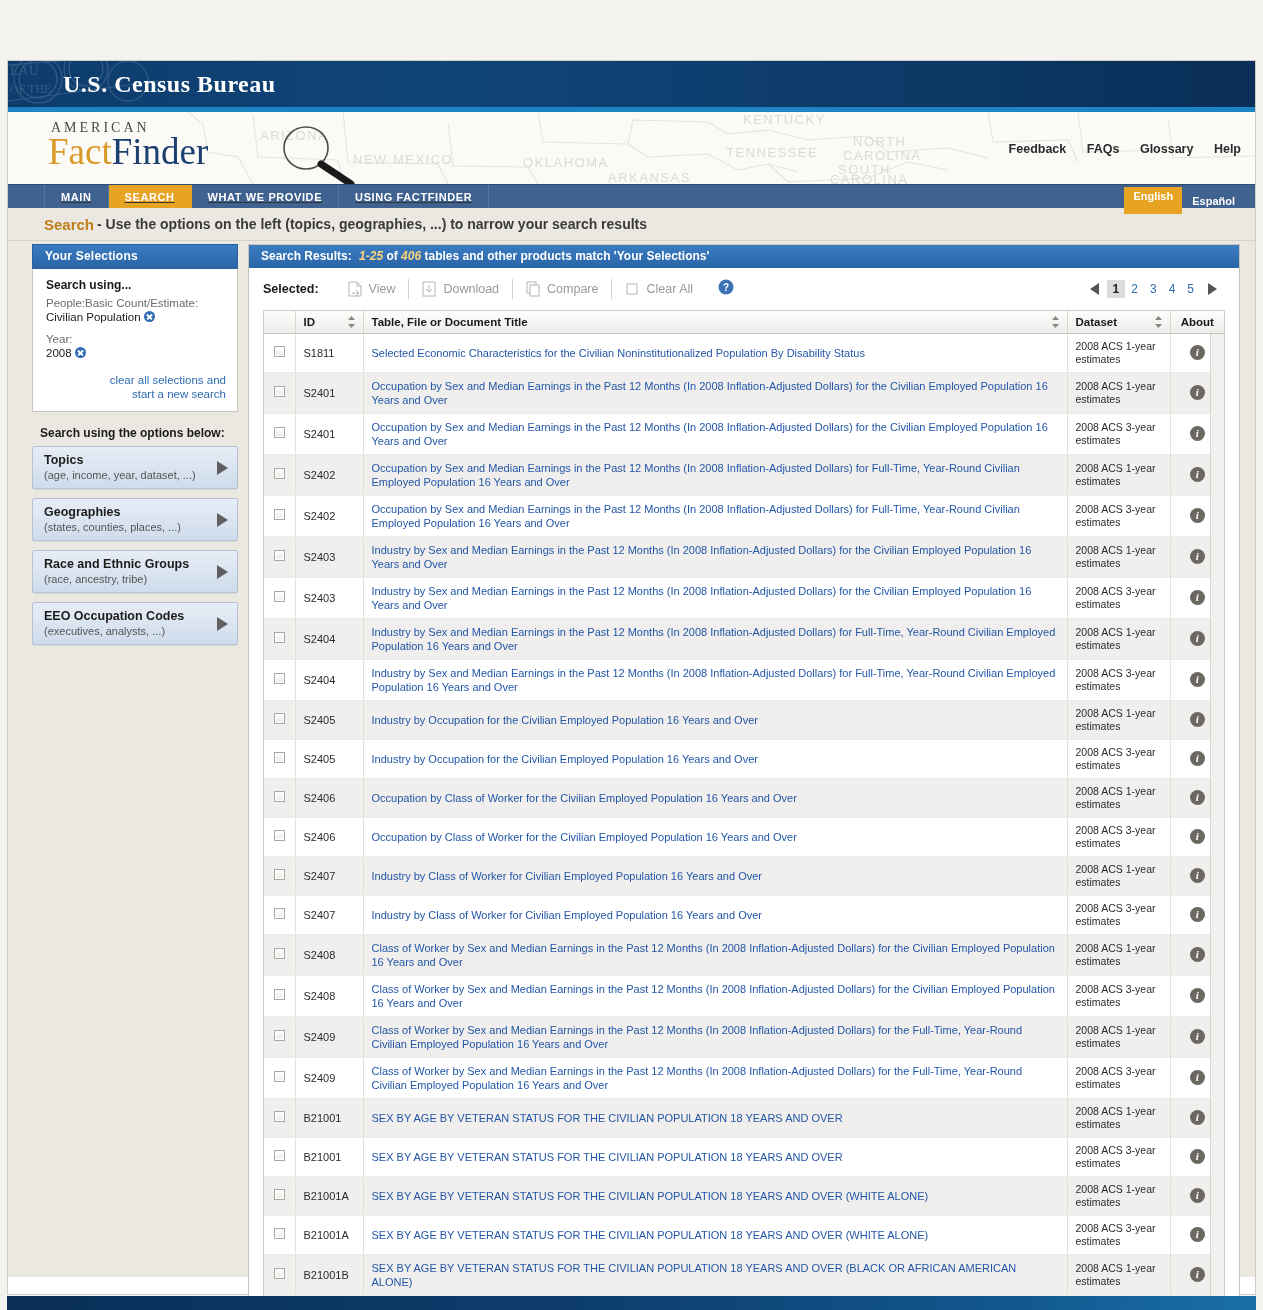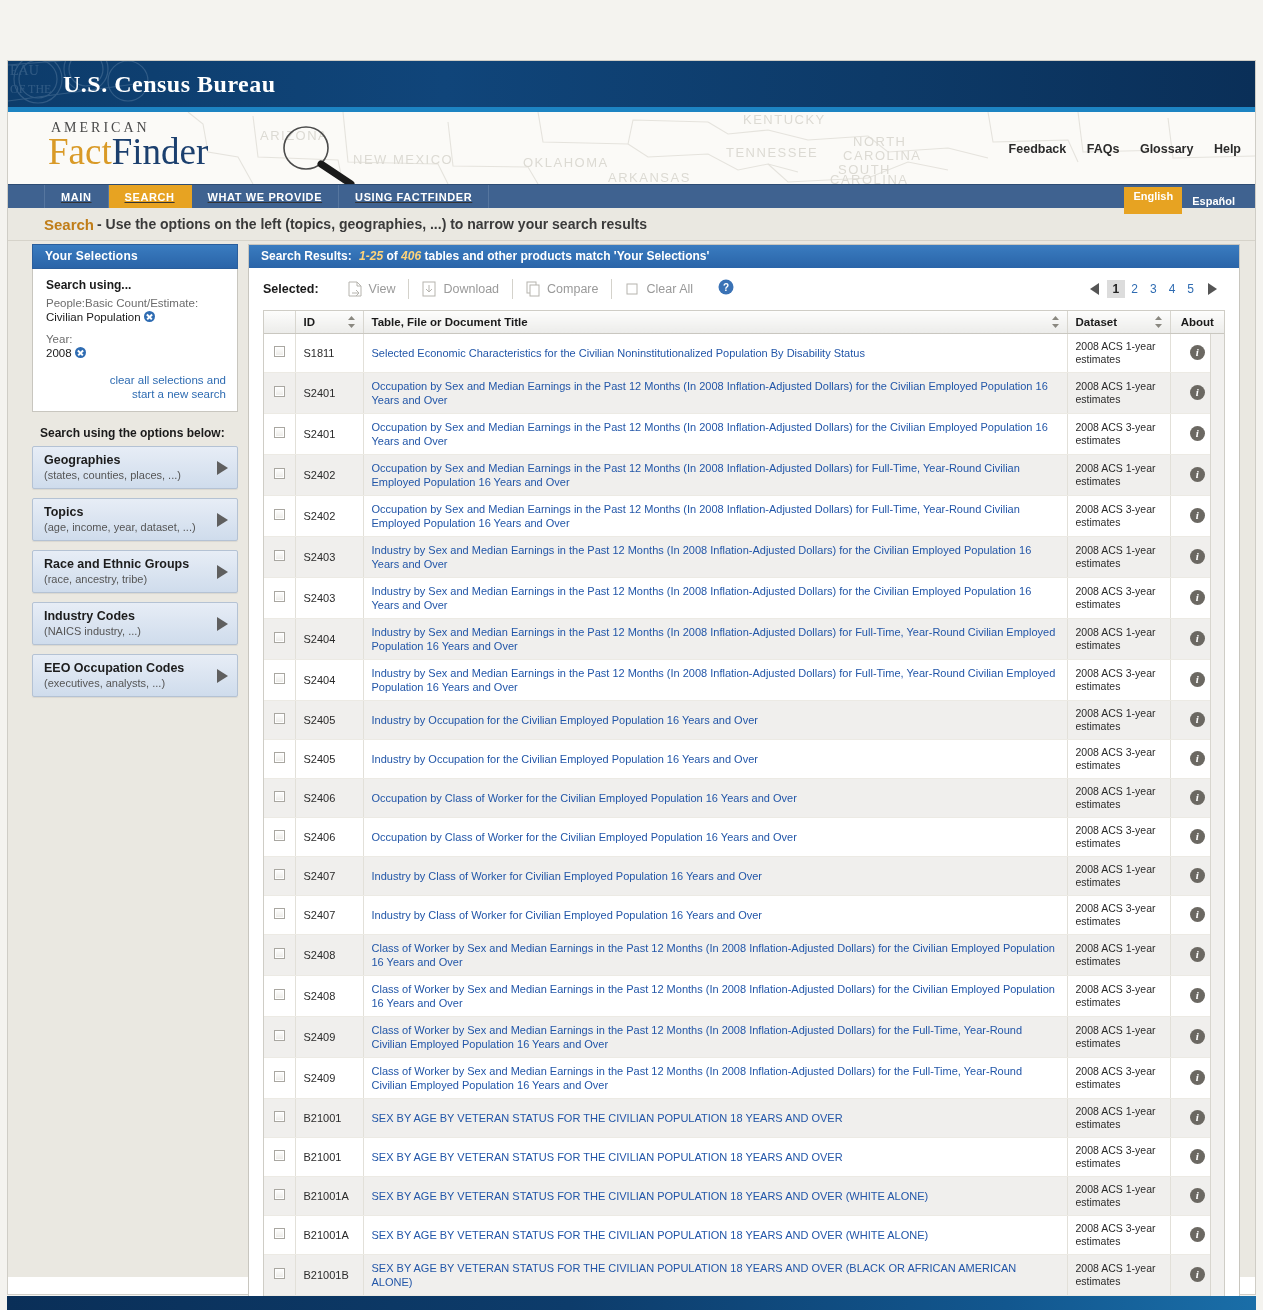--- a/index.html
+++ b/index.html
@@ -364,37 +364,32 @@
 
           <div class="clear-link">
             <a>clear all selections and</a><br>
             <a>start a new search</a>
           </div>
         </div>
 
         <div class="opts-title">Search using the options below:</div>
 
         <div class="opt">
+          <div class="t">Topics</div>
+          <div class="s">(age, income, year, dataset, ...)</div>
+          <span class="arrow"></span>
+        </div>
+        <div class="opt">
           <div class="t">Geographies</div>
           <div class="s">(states, counties, places, ...)</div>
           <span class="arrow"></span>
         </div>
         <div class="opt">
-          <div class="t">Topics</div>
-          <div class="s">(age, income, year, dataset, ...)</div>
-          <span class="arrow"></span>
-        </div>
-        <div class="opt">
           <div class="t">Race and Ethnic Groups</div>
           <div class="s">(race, ancestry, tribe)</div>
-          <span class="arrow"></span>
-        </div>
-        <div class="opt">
-          <div class="t">Industry Codes</div>
-          <div class="s">(NAICS industry, ...)</div>
           <span class="arrow"></span>
         </div>
         <div class="opt">
           <div class="t">EEO Occupation Codes</div>
           <div class="s">(executives, analysts, ...)</div>
           <span class="arrow"></span>
         </div>
       </div>
 
       <div class="results">

